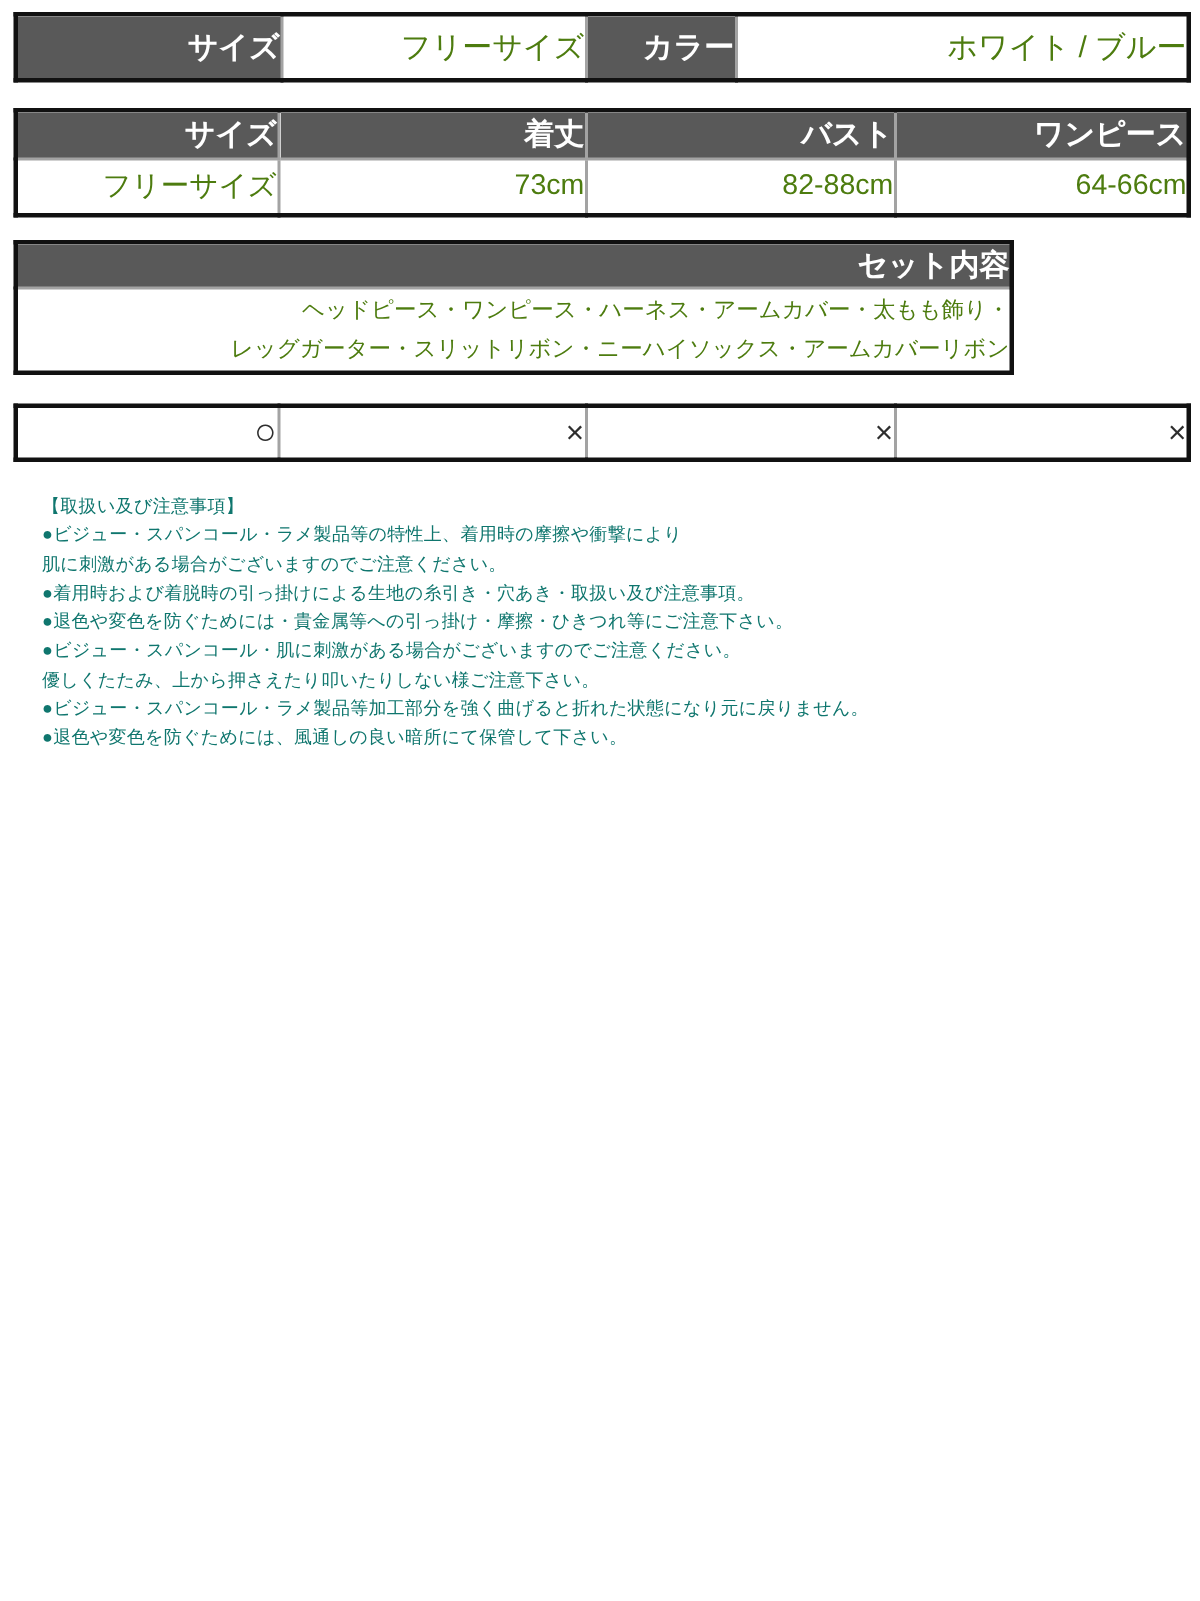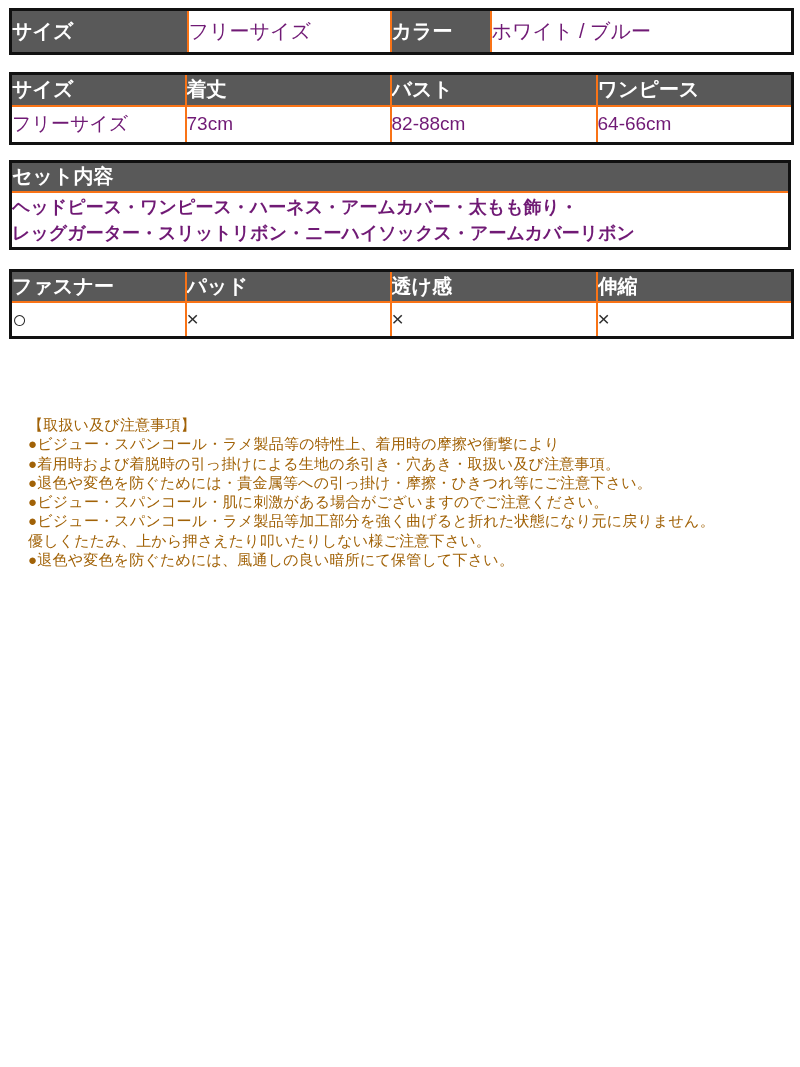--- a/index.html
+++ b/index.html
@@ -11,71 +11,71 @@
     color: #3f3f3f;
     overflow: hidden;
   }
   .page {
     width: 800px;
     height: 1067px;
     padding: 0 9px;
     background: #ffffff;
   }
   table {
-    width: 782px;
+    width: 667px;
     border-collapse: collapse;
     table-layout: fixed;
     border: 3px solid #111111;
   }
   td, th {
-    border: 2px solid #f97316;
-    text-align: left;
+    border: 2px solid #a3a3a3;
+    text-align: right;
     vertical-align: middle;
     overflow: hidden;
     white-space: nowrap;
   }
   .hdr {
     background: #595959;
     color: #ffffff;
     font-weight: bold;
     font-size: 20px;
   }
   .val {
     background: #ffffff;
-    color: #701a75;
+    color: #4d7c0f;
     font-size: 20px;
     font-weight: normal;
   }
   
   .t1 { margin-top: 8px; }
   .t1 tr { height: 44px; }
   
   .t2 { margin-top: 17px; }
   .t2 tr.h { height: 32px; }
   .t2 tr.b { height: 38px; }
   .t2 .val { font-size: 19px; }
   
   .t3 { margin-top: 15px; }
   .t3 tr.h { height: 30px; }
   .t3 tr.b { height: 57px; }
-  .t3 .val { font-size: 18px; line-height: 26px; font-weight: bold; }
+  .t3 .val { font-size: 15px; line-height: 26px; }
   
   .t4 { margin-top: 19px; }
   .t4 tr.h { height: 31px; }
   .t4 tr.b { height: 36px; }
   .t4 .val { font-size: 21px; color: #2e2e2e; }
   .t4 .circle-mark { font-size: 25px; font-weight: normal; }
   
   .notes {
-    margin-top: 76px;
+    margin-top: 20px;
     padding-left: 19px;
     padding-right: 10px;
-    font-size: 15px;
+    font-size: 12px;
     line-height: 19.3px;
-    color: #a16207;
+    color: #0f766e;
     letter-spacing: 0.2px;
   }
   .notes div { white-space: nowrap; }
 </style>
 </head>
 <body>
 
 <div class="page">
 
   <table class="t1">
@@ -133,39 +133,34 @@
     </table>
 
   <table class="t4">
     <colgroup>
         <col style="width:175px">
         <col style="width:205px">
         <col style="width:206px">
         <col style="width:196px">
       </colgroup>
     <tbody>
-        <tr class="h">
-      <td class="hdr">ファスナー</td>
-      <td class="hdr">パッド</td>
-      <td class="hdr">透け感</td>
-      <td class="hdr">伸縮</td>
-    </tr>
     <tr class="b">
       <td class="val"><span class="circle-mark">○</span></td>
       <td class="val"><span>×</span></td>
       <td class="val"><span>×</span></td>
       <td class="val"><span>×</span></td>
     </tr>
   </tbody>
     </table>
 
   <div class="notes">
     <div>【取扱い及び注意事項】</div>
     <div>●ビジュー・スパンコール・ラメ製品等の特性上、着用時の摩擦や衝撃により</div>
+    <div>肌に刺激がある場合がございますのでご注意ください。</div>
     <div>●着用時および着脱時の引っ掛けによる生地の糸引き・穴あき・取扱い及び注意事項。</div>
     <div>●退色や変色を防ぐためには・貴金属等への引っ掛け・摩擦・ひきつれ等にご注意下さい。</div>
     <div>●ビジュー・スパンコール・肌に刺激がある場合がございますのでご注意ください。</div>
+    <div>優しくたたみ、上から押さえたり叩いたりしない様ご注意下さい。</div>
     <div>●ビジュー・スパンコール・ラメ製品等加工部分を強く曲げると折れた状態になり元に戻りません。</div>
-    <div>優しくたたみ、上から押さえたり叩いたりしない様ご注意下さい。</div>
     <div>●退色や変色を防ぐためには、風通しの良い暗所にて保管して下さい。</div>
   </div>
 
 </div>
 
 </body></html>

